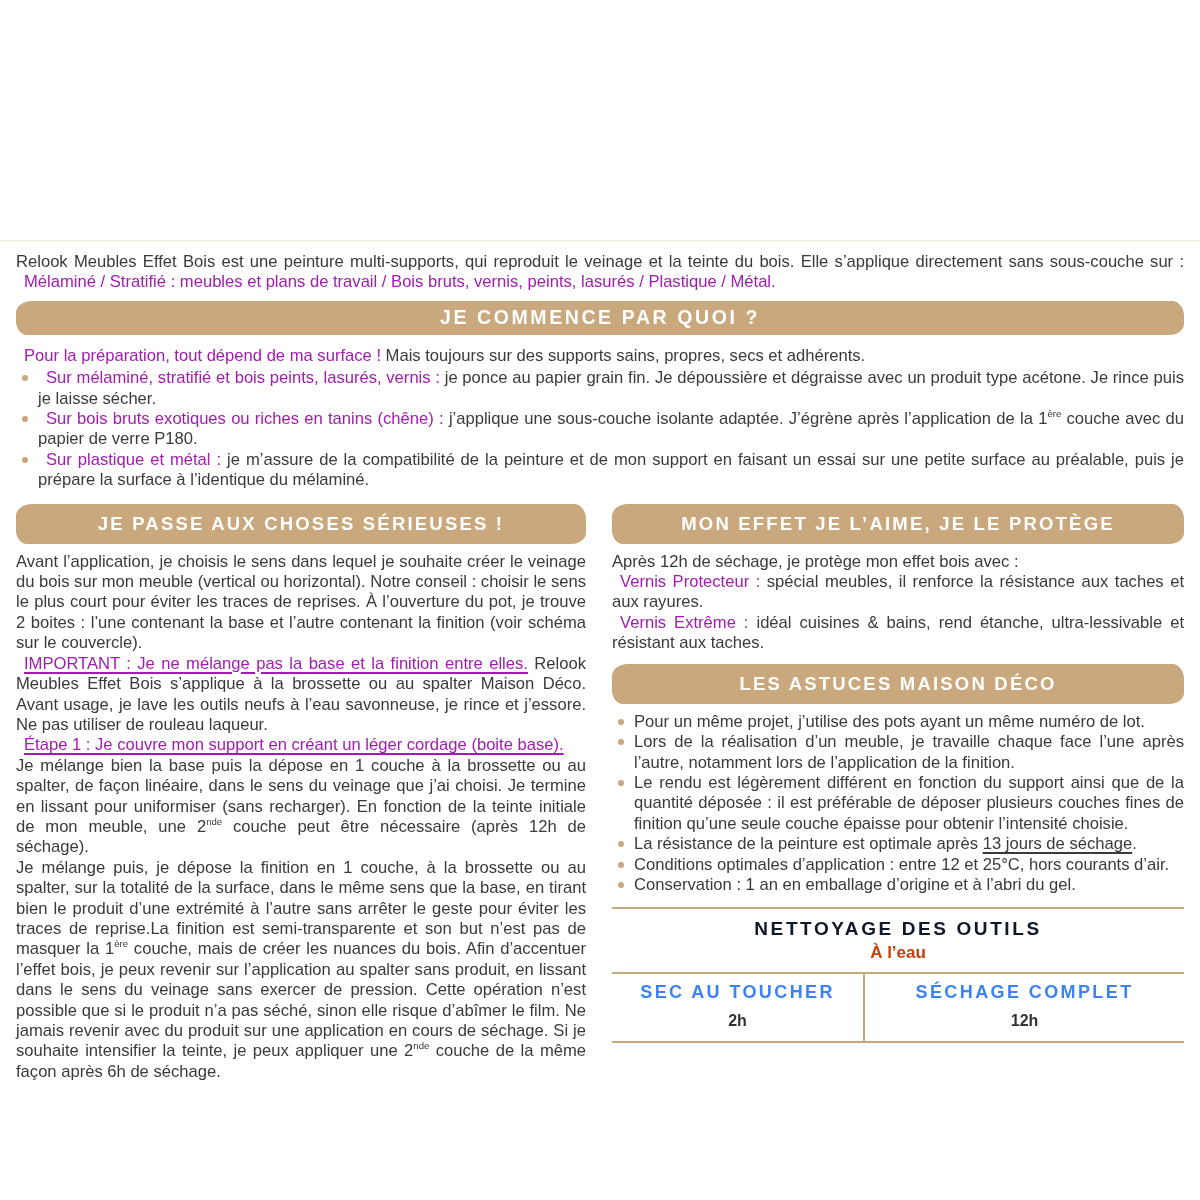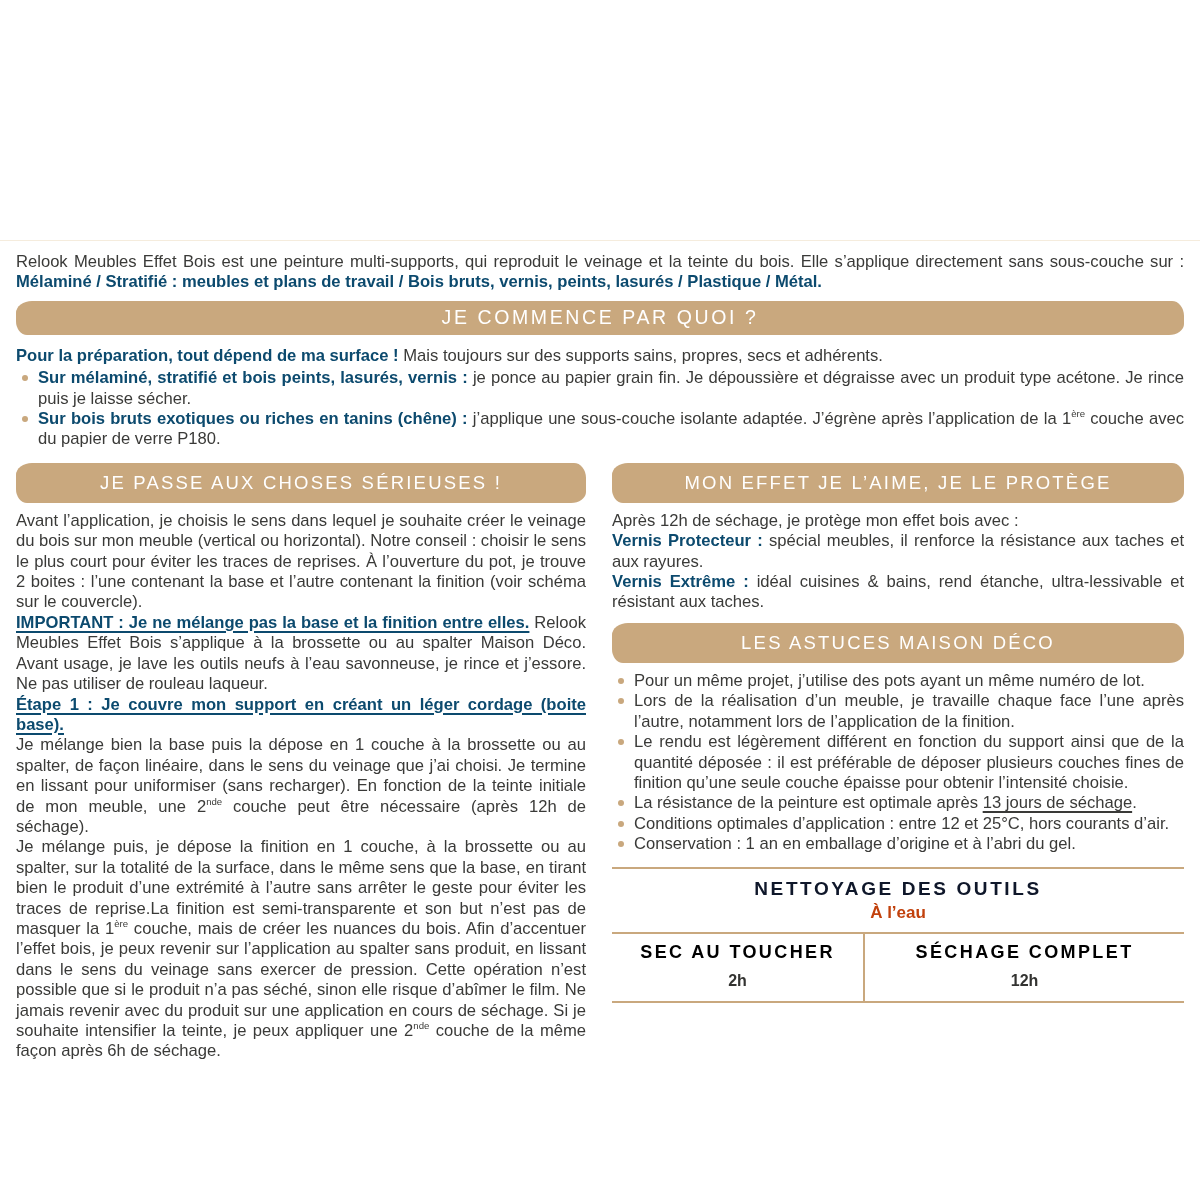--- a/index.html
+++ b/index.html
@@ -5,26 +5,26 @@
   html,body{margin:0;padding:0;}
   body{
     width:1200px;height:1200px;position:relative;background:#ffffff;
     font-family:"Liberation Sans",sans-serif;color:#3a3a38;
     -webkit-font-smoothing:antialiased;overflow:hidden;
   }
   .cutline{position:absolute;left:0;right:0;top:240px;border-top:1px solid #f5ecdd;}
   .sheet{position:absolute;left:16px;right:16px;top:252px;}
   p{margin:0;}
   .body-txt{font-size:16.6px;line-height:20.4px;text-align:justify;}
-  b{font-weight:bold;color:#0c4a6e;}
+  b{font-weight:normal;color:#a21caf;margin-left:8px;}
   sup{font-size:0.58em;line-height:0;}
   .u{text-decoration:underline;text-decoration-thickness:1.5px;text-underline-offset:2.5px;}
   .banner{
     background:#c9a87e;color:#ffffff;height:34px;display:flex;align-items:center;justify-content:center;
-    font-weight:normal;font-size:19.5px;letter-spacing:2.6px;
+    font-weight:bold;font-size:19.5px;letter-spacing:2.6px;
     border-radius:16px 12px 15px 11px / 12px 15px 11px 14px;
   }
   .banner.small{font-size:18.5px;letter-spacing:2.2px;height:40px;}
   .banner-main{margin-top:8px;}
   .lead{margin-top:11px;}
   ul.dots{list-style:none;margin:2px 0 0 0;padding:0;}
   ul.dots li{position:relative;padding-left:22px;}
   ul.dots li::before{
     content:"";position:absolute;left:6px;top:7px;width:6px;height:6px;border-radius:50%;background:#c9a87e;
   }
@@ -39,41 +39,42 @@
     margin-top:9px;text-align:center;color:#0f172a;font-weight:bold;
     font-size:19px;letter-spacing:2.6px;
   }
   .clean-sub{text-align:center;font-weight:bold;font-size:17px;margin-top:3px;color:#c2410c;}
   .dry-table{
     margin-top:9px;display:flex;border-top:2px solid #c9a87e;border-bottom:2px solid #c9a87e;
   }
   .dry-cell{padding:7px 4px 9px 4px;text-align:center;}
   .dry-cell.first{width:42.5%;border-right:2px solid #c9a87e;}
   .dry-cell.second{flex:1;}
-  .dry-label{color:#000000;font-weight:bold;font-size:18px;letter-spacing:2.4px;line-height:22px;}
+  .dry-label{color:#3b82f6;font-weight:bold;font-size:18px;letter-spacing:2.4px;line-height:22px;}
   .dry-value{font-weight:bold;font-size:16px;color:#333331;line-height:22px;margin-top:7px;}
 </style>
 </head>
 <body>
 
 <div class="cutline"></div>
 
 <div class="sheet">
 
   <p class="body-txt"><span>Relook Meubles Effet Bois est une peinture multi-supports, qui reproduit le veinage et la teinte du bois. Elle s’applique directement sans sous-couche sur : </span><b>Mélaminé / Stratifié : meubles et plans de travail / Bois bruts, vernis, peints, lasurés / Plastique / Métal.</b></p>
 
   <div class="banner banner-main">
     <span>JE COMMENCE PAR QUOI ?</span>
   </div>
 
   <p class="body-txt lead"><b>Pour la préparation, tout dépend de ma surface !</b><span> Mais toujours sur des supports sains, propres, secs et adhérents.</span></p>
 
   <ul class="dots body-txt">
     <li><b>Sur mélaminé, stratifié et bois peints, lasurés, vernis :</b><span> je ponce au papier grain fin. Je dépoussière et dégraisse avec un produit type acétone. Je rince puis je laisse sécher.</span></li>
     <li><b>Sur bois bruts exotiques ou riches en tanins (chêne) :</b><span> j’applique une sous-couche isolante adaptée. J’égrène après l’application de la 1</span><sup>ère</sup><span> couche avec du papier de verre P180.</span></li>
+    <li><b>Sur plastique et métal :</b><span> je m’assure de la compatibilité de la peinture et de mon support en faisant un essai sur une petite surface au préalable, puis je prépare la surface à l’identique du mélaminé.</span></li>
   </ul>
 
   <div class="cols">
 
     <div class="col-left">
       <div class="banner small">
         <span>JE PASSE AUX CHOSES SÉRIEUSES !</span>
       </div>
       <div class="body-txt col-body">
         <p><span>Avant l’application, je choisis le sens dans lequel je souhaite créer le veinage du bois sur mon meuble (vertical ou horizontal). Notre conseil : choisir le sens le plus court pour éviter les traces de reprises. À l’ouverture du pot, je trouve 2 boites : l’une contenant la base et l’autre contenant la finition (voir schéma sur le couvercle).</span></p>

